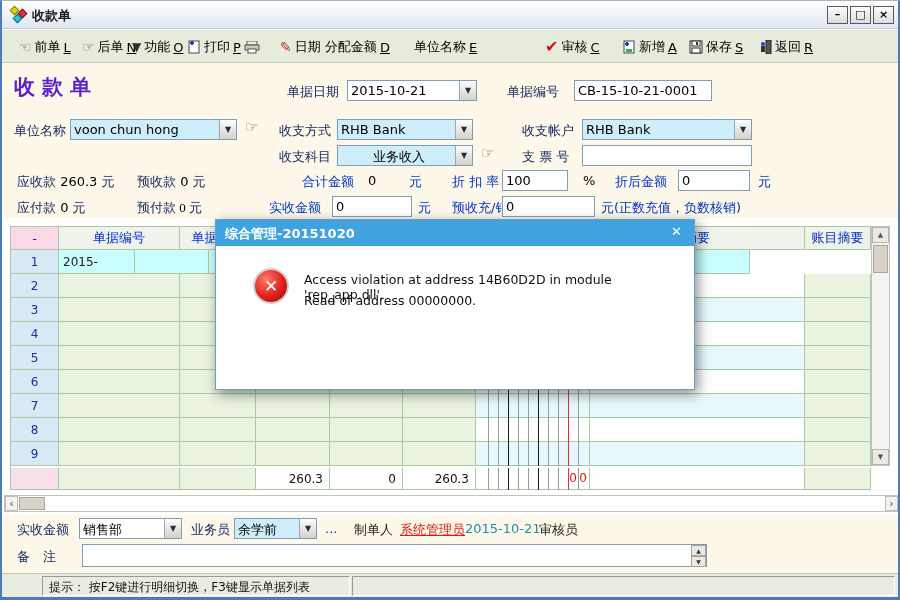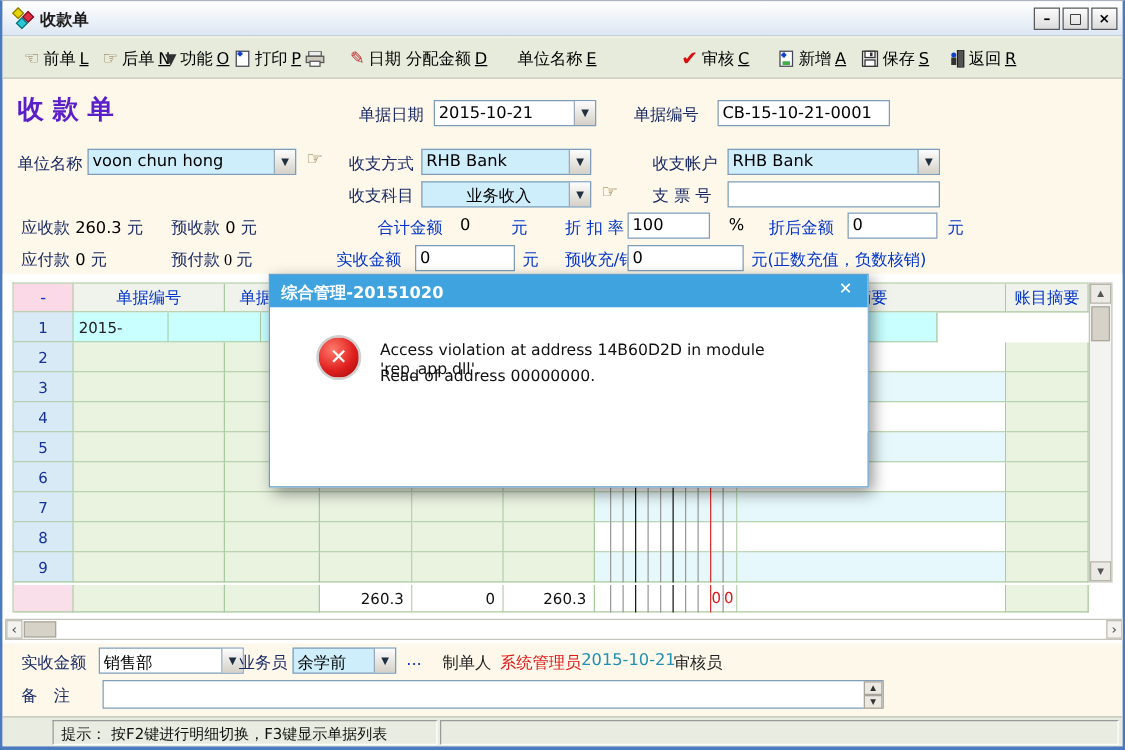--- a/index.html
+++ b/index.html
@@ -381,32 +381,32 @@
     </div>
     <div class="hscroll">
       <span class="hbtn" style="left:0;">‹</span>
       <span class="hthumb"></span>
       <span class="hbtn" style="right:0;">›</span>
     </div>
   </div>
 
   <div class="footer">
     <span class="lbl" style="left:15px;top:6px;">实收金额</span>
-    <span class="combo" style="left:77px;top:3px;width:116px;">
+    <span class="combo" style="left:77px;top:3px;width:103px;">
       <span class="cval">销售部</span>
         <span class="carr">▼</span>
     </span>
     <span class="lbl" style="left:189px;top:6px;">业务员</span>
     <span class="combo cyan" style="left:232px;top:3px;width:83px;">
       <span class="cval">余学前</span>
         <span class="carr">▼</span>
     </span>
     <span class="lbl blu" style="left:323px;top:6px;">...</span>
     <span class="lbl" style="left:352px;top:6px;color:#222;">制单人</span>
-    <span class="lbl" style="left:398px;top:6px;color:#e01818;">系统管理员</span>
+    <span class="lbl" style="left:398px;top:6px;color:#e01818;text-decoration:underline;">系统管理员</span>
     <span class="lbl" style="left:463px;top:6px;color:#1f8fb4;">2015-10-21</span>
     <span class="lbl" style="left:537px;top:6px;color:#222;">审核员</span>
 
     <span class="lbl" style="left:15px;top:33px;">备　注</span>
     <input class="tin" style="left: 80px; top: 29px; width: 625px; height: 23px;">
     <span class="spin" style="left:689px;top:30px;">▲</span>
     <span class="spin" style="left:689px;top:41px;">▼</span>
   </div>
 
   <div class="statusbar">

